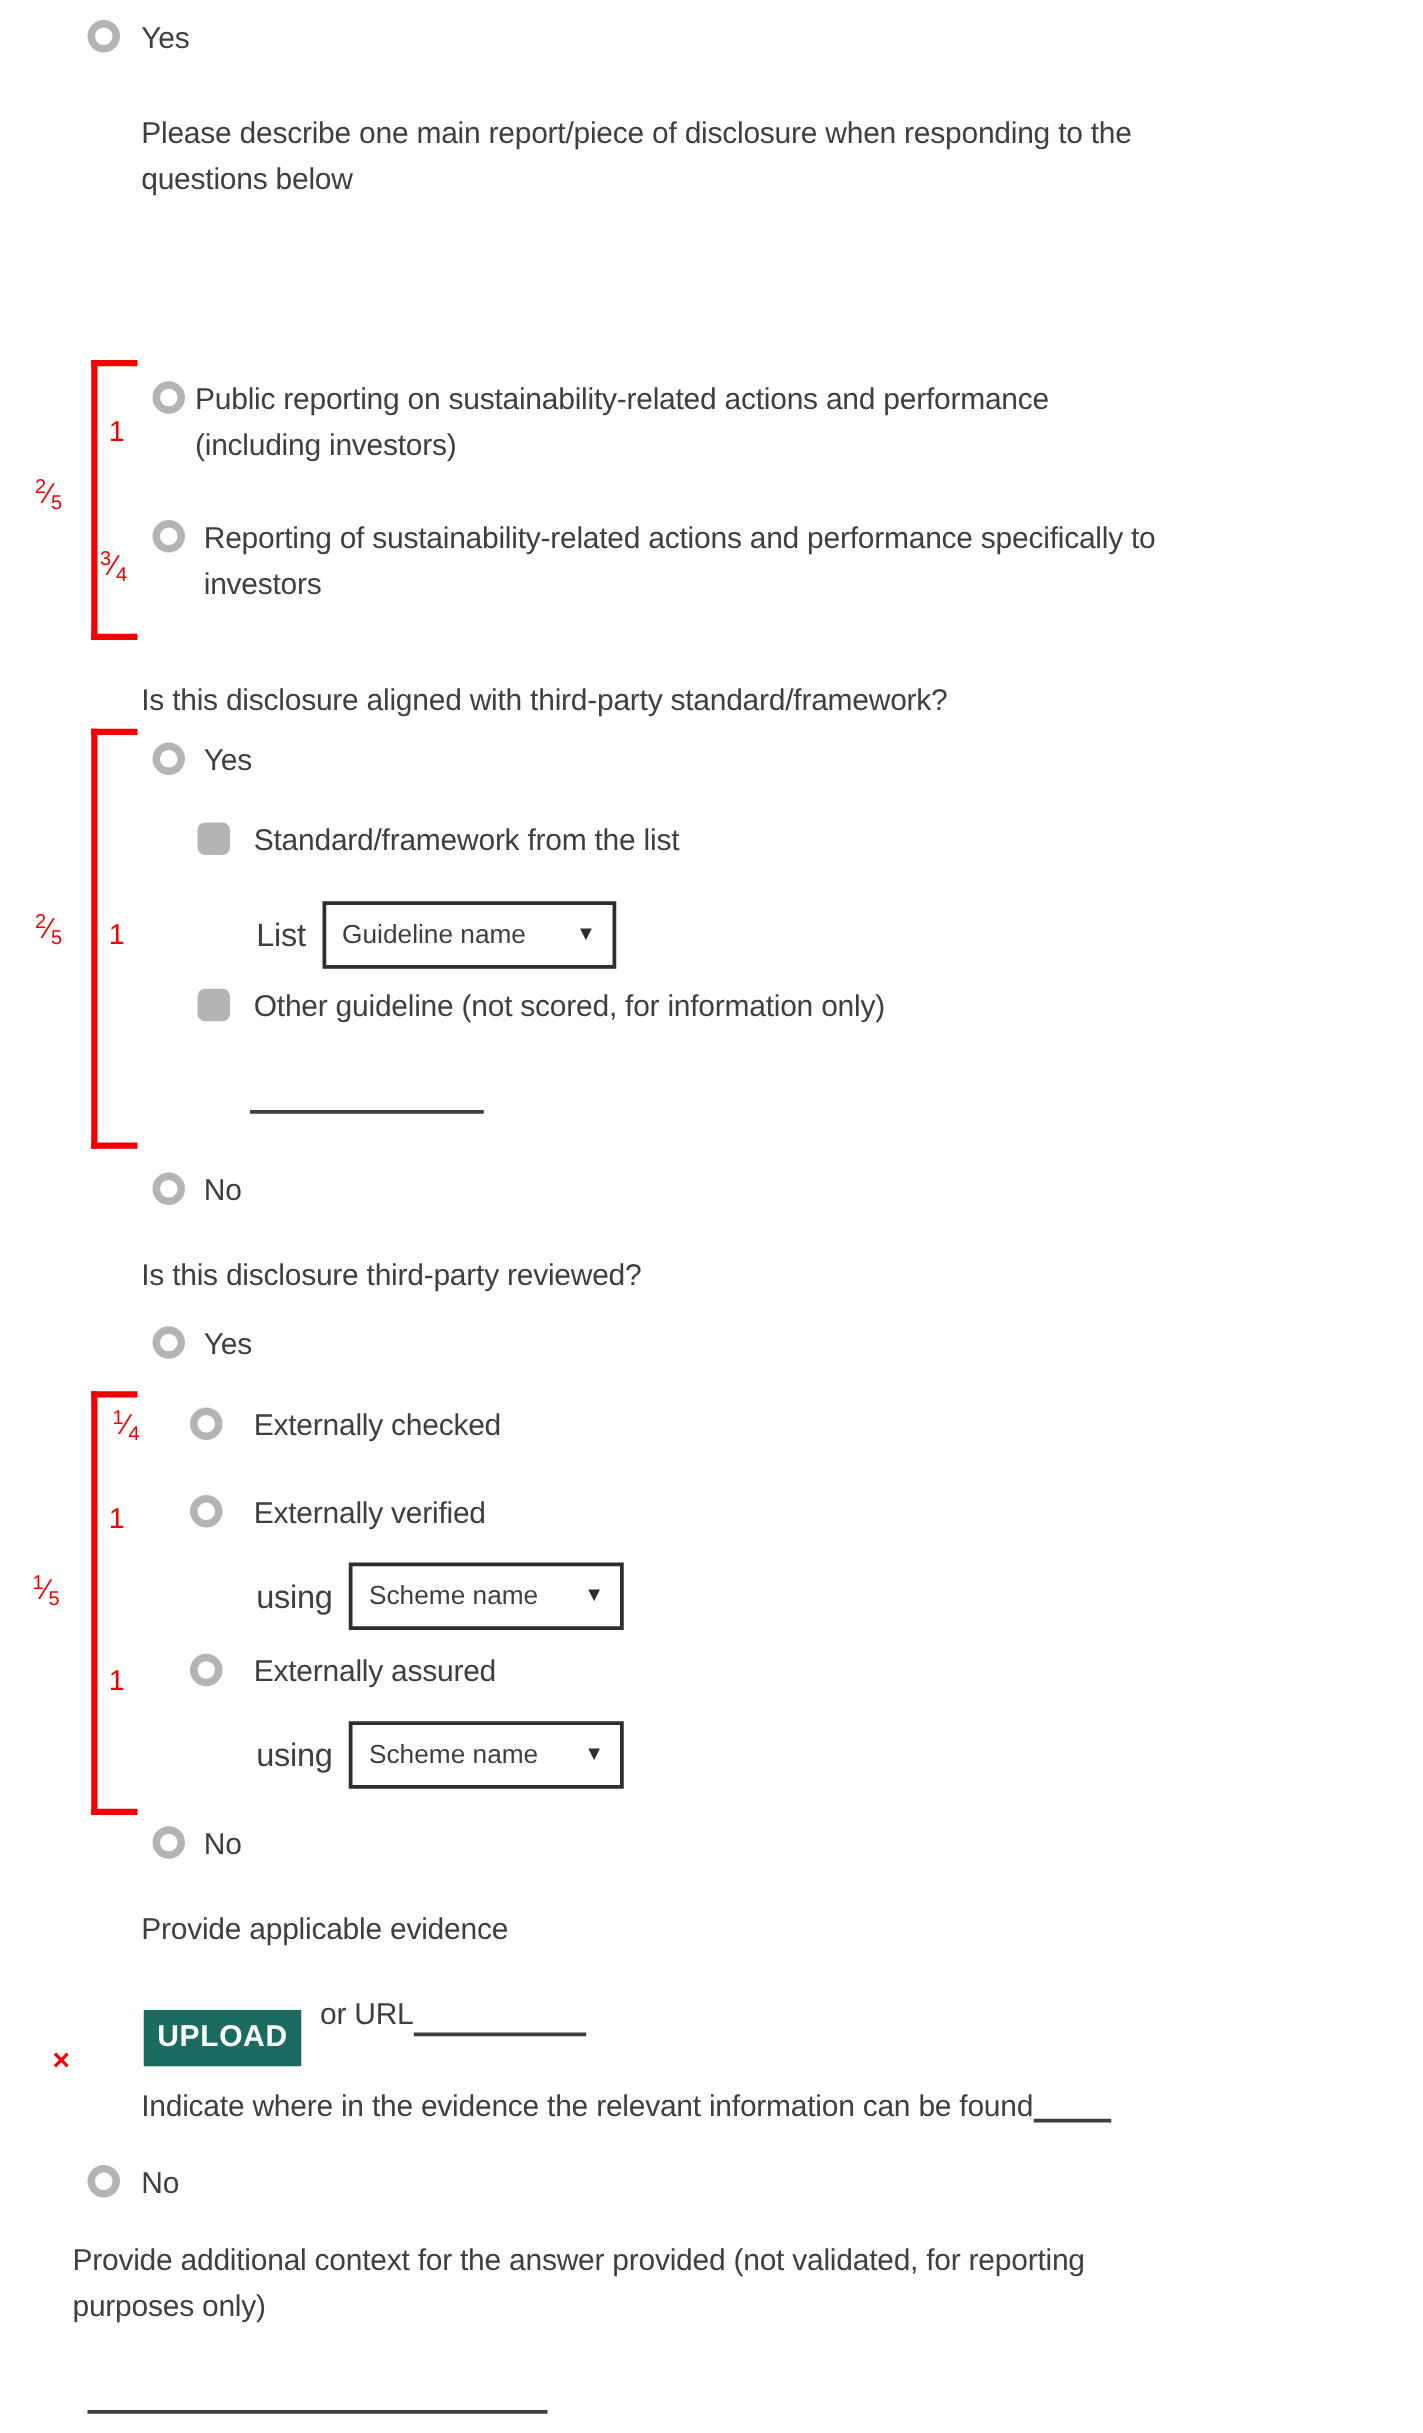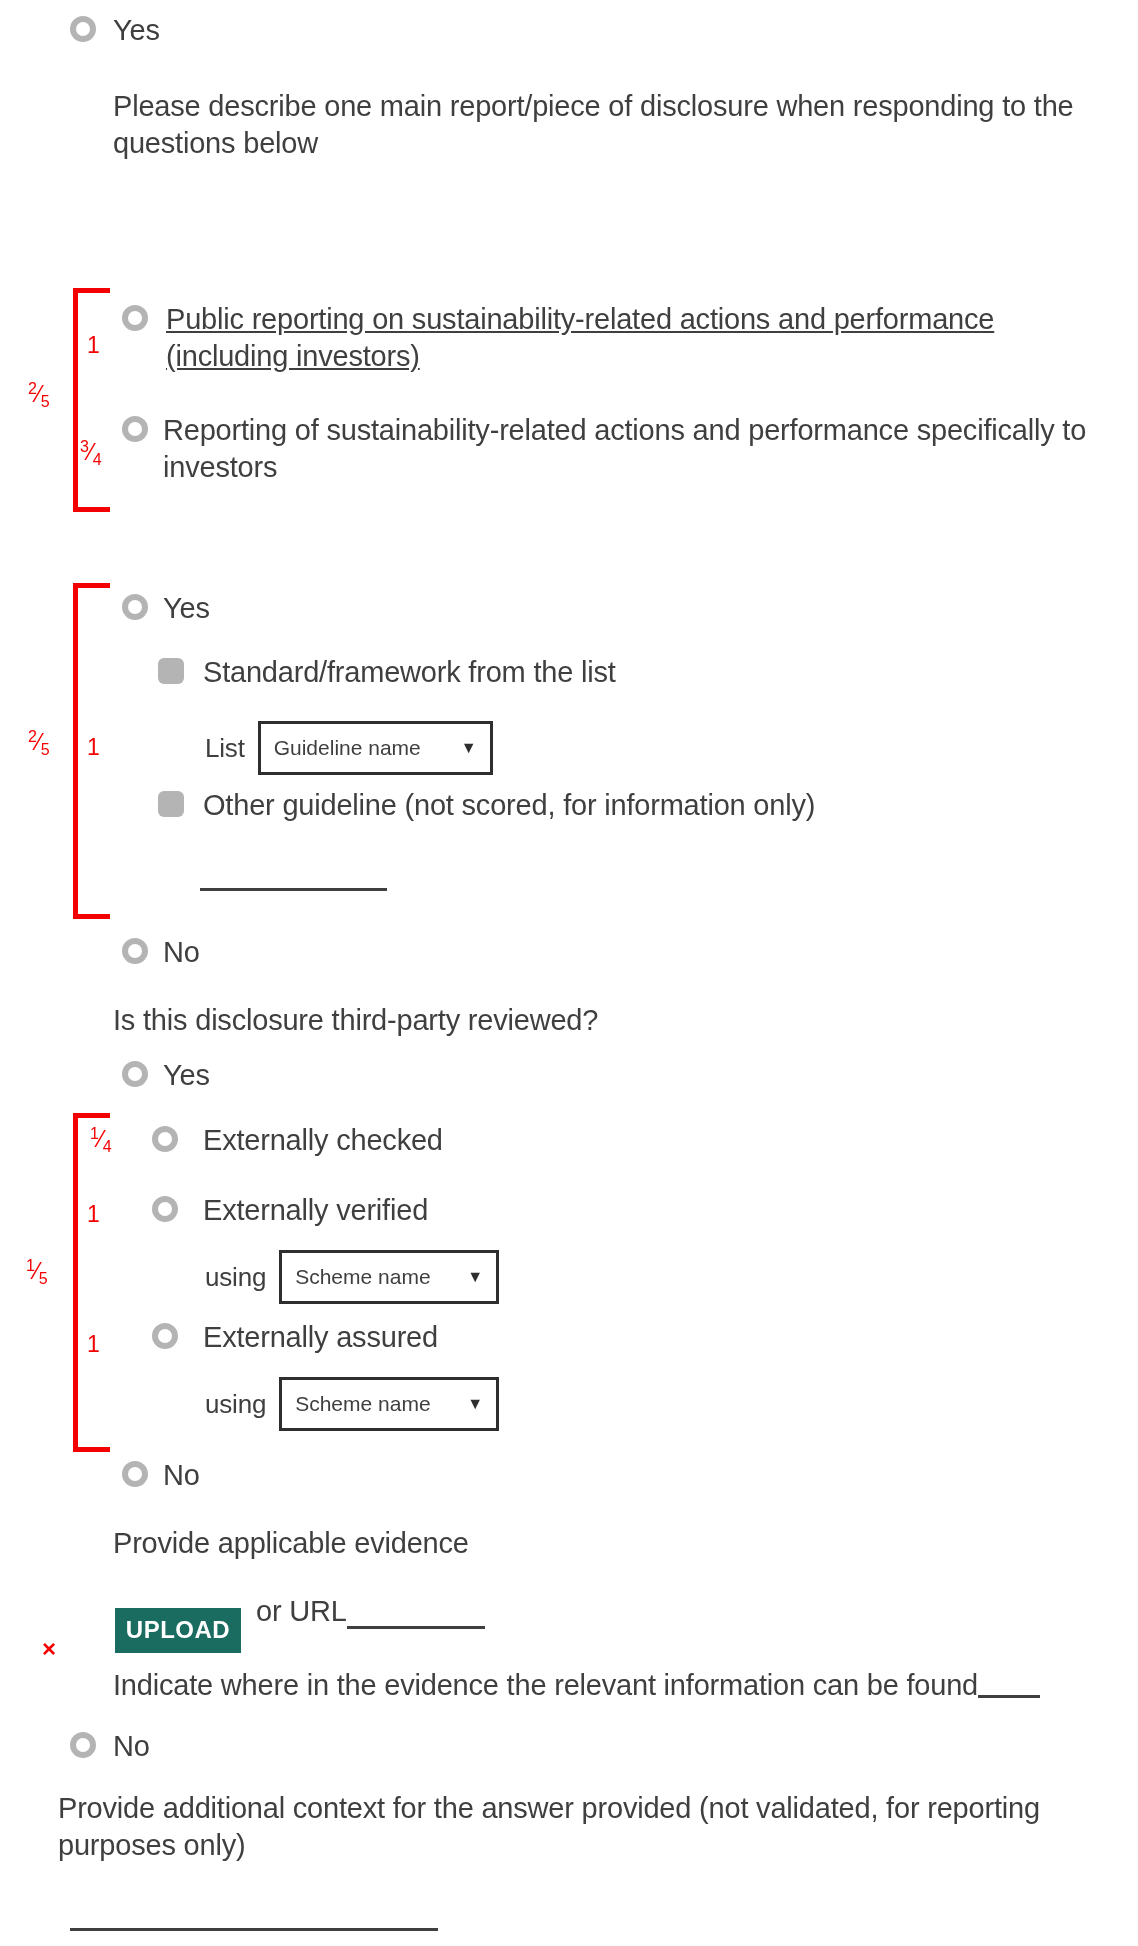--- a/index.html
+++ b/index.html
@@ -5,21 +5,21 @@
   :root{
     --red:#f40000;
     --text:#3f3f3f;
     --gray:#b4b4b4;
     --teal:#1a6b60;
     --ddborder:#2e2e2e;
   }
   html,body{margin:0;padding:0;background:#fff;}
   body{font-family:"Liberation Sans",sans-serif;color:var(--text);}
   .page{position:relative;width:1138px;height:1946px;background:#fff;overflow:hidden;}
-  .txt{font-size:29px;line-height:37px;white-space:pre-line;letter-spacing:-0.2px;}
+  .txt{font-size:24px;line-height:37px;white-space:pre-line;letter-spacing:-0.2px;}
   .abs{position:absolute;}
   .row{position:absolute;display:flex;align-items:flex-start;}
   .radio{width:26px;height:26px;border:6px solid var(--gray);border-radius:50%;
          box-sizing:border-box;background:#fff;flex:none;margin-top:4px;}
   .check{width:26px;height:26px;background:var(--gray);border-radius:6px;flex:none;margin-top:4px;}
   .bracket{position:absolute;left:73px;width:37px;box-sizing:border-box;
            border-left:5px solid var(--red);border-top:5px solid var(--red);
            border-bottom:5px solid var(--red);}
   .score{position:absolute;color:var(--red);font-size:23px;line-height:23px;}
   .frac{white-space:nowrap;}
@@ -53,29 +53,30 @@
 questions below</div>
 
 
   <div class="bracket" style="top:288px;height:224px;"></div>
   <span class="score" style="top:334px;left:87px;">1</span>
   <span class="score frac" style="top:383px;left:28px;"><span class="fnum">2</span><span class="fslash">⁄</span><span class="fden">5</span></span>
   <span class="score frac" style="top:441px;left:80px;"><span class="fnum">3</span><span class="fslash">⁄</span><span class="fden">4</span></span>
 
   <div class="row" style="top:301px;left:122px;">
     <span class="radio"></span>
-    <span class="txt" style="margin-left:18px;text-decoration:underline;">Public reporting on sustainability-related actions and performance
+    <span class="txt" style="margin-left:8px;">Public reporting on sustainability-related actions and performance
 (including investors)</span>
   </div>
   <div class="row" style="top:412px;left:122px;">
     <span class="radio"></span>
     <span class="txt" style="margin-left:15px;">Reporting of sustainability-related actions and performance specifically to
 investors</span>
   </div>
 
+  <div class="abs txt" style="top:542px;left:113px;">Is this disclosure aligned with third-party standard/framework?</div>
 
   <div class="bracket" style="top:583px;height:336px;"></div>
   <span class="score frac" style="top:731px;left:28px;"><span class="fnum">2</span><span class="fslash">⁄</span><span class="fden">5</span></span>
   <span class="score" style="top:736px;left:87px;">1</span>
 
   <div class="row" style="top:590px;left:122px;">
     <span class="radio"></span>
     <span class="txt" style="margin-left:15px;">Yes</span>
   </div>
 

